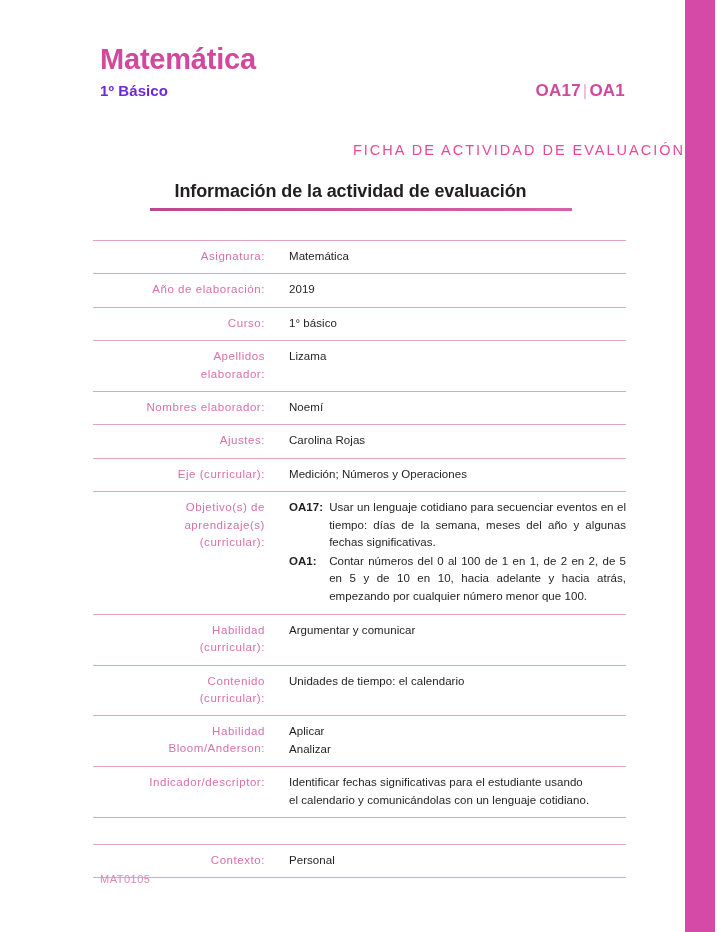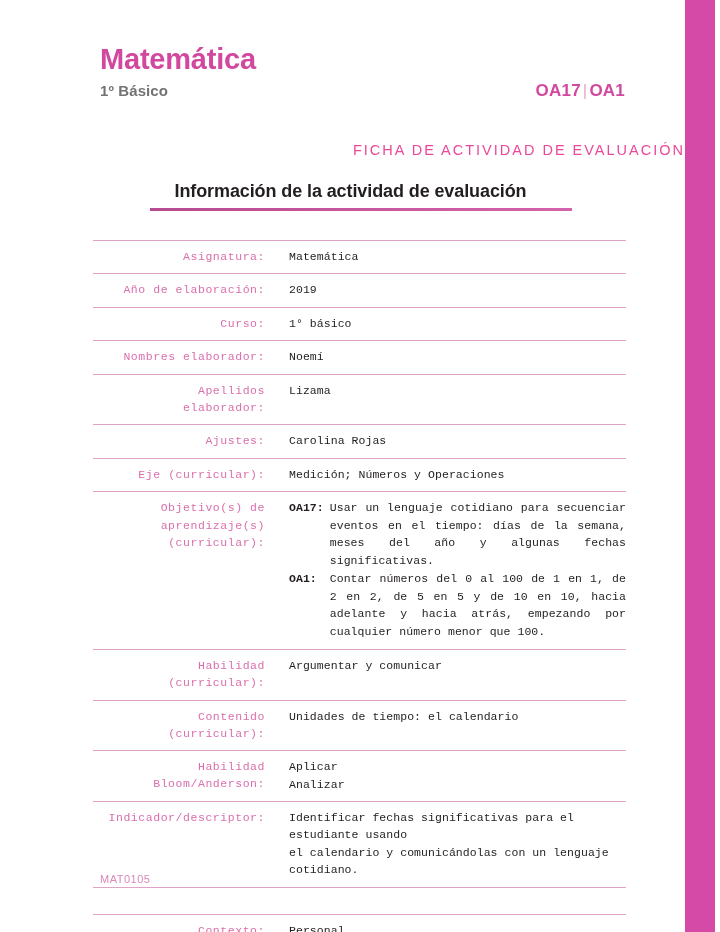--- a/index.html
+++ b/index.html
@@ -58,21 +58,21 @@
   }
   .grade-row {
     display: flex;
     align-items: baseline;
     justify-content: space-between;
     margin-top: 6px;
   }
   .grade-title {
     font-size: 15px;
     font-weight: bold;
-    color: #737373;
+    color: #6d28d9;
     letter-spacing: 0.1px;
   }
   .oa-codes {
     font-size: 17px;
     font-weight: bold;
     color: #d2489e;
     letter-spacing: 0.2px;
   }
   .oa-sep {
     color: #e6a7cd;
@@ -124,21 +124,20 @@
   }
   .info-table tr {
     border-top: 1.2px solid #dfa3c8;
   }
   .info-table tr.last-row {
     border-bottom: 1.2px solid #dfa3c8;
   }
   .info-table td {
     vertical-align: top;
     padding: 0;
-    font-family: Liberation Mono, monospace;
   }
   td.label-cell {
     width: 172px;
     text-align: right;
     padding: 7px 12px 8px 0;
     color: #da6fac;
     font-size: 11.5px;
     letter-spacing: 0.55px;
     line-height: 1.5;
     font-weight: normal;
@@ -238,30 +237,30 @@
               <span class="vline">2019</span>
             </td>
           </tr>
           <tr>
             <td class="label-cell">Curso:</td>
             <td class="value-cell">
               <span class="vline">1° básico</span>
             </td>
           </tr>
           <tr>
-            <td class="label-cell">Nombres elaborador:</td>
-            <td class="value-cell">
-              <span class="vline">Noemí</span>
-            </td>
-          </tr>
-          <tr>
             <td class="label-cell">Apellidos
 elaborador:</td>
             <td class="value-cell">
               <span class="vline">Lizama</span>
+            </td>
+          </tr>
+          <tr>
+            <td class="label-cell">Nombres elaborador:</td>
+            <td class="value-cell">
+              <span class="vline">Noemí</span>
             </td>
           </tr>
           <tr>
             <td class="label-cell">Ajustes:</td>
             <td class="value-cell">
               <span class="vline">Carolina Rojas</span>
             </td>
           </tr>
           <tr>
             <td class="label-cell">Eje (curricular):</td>

